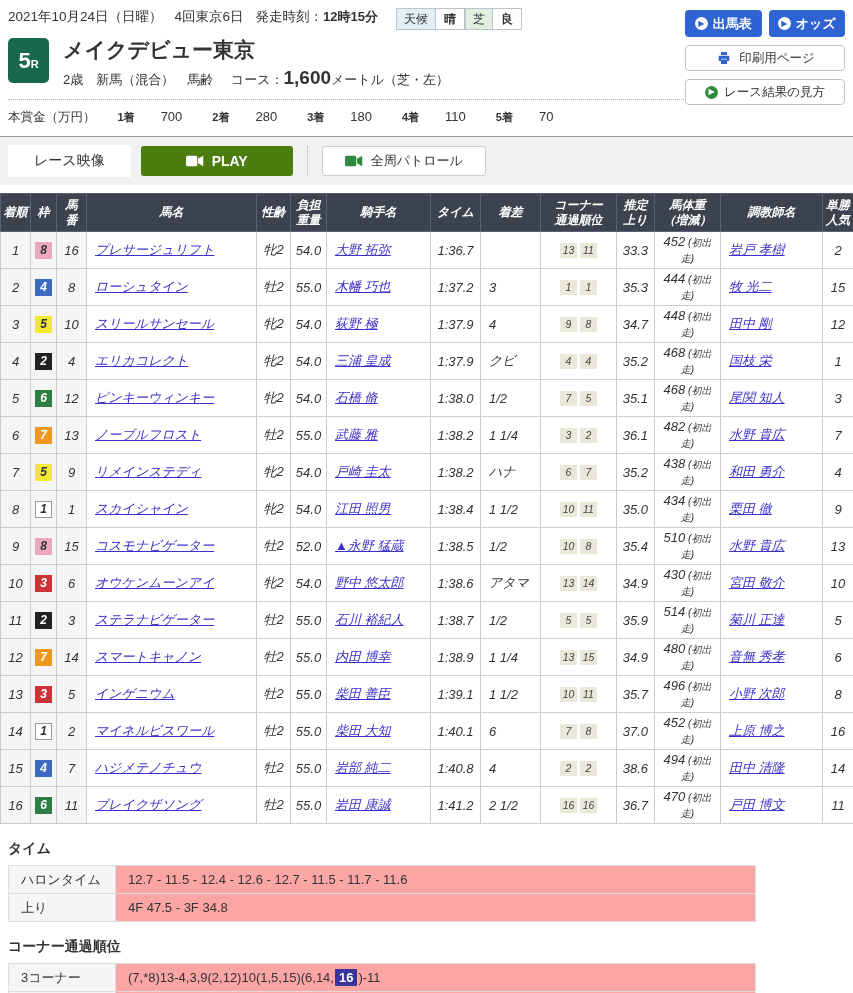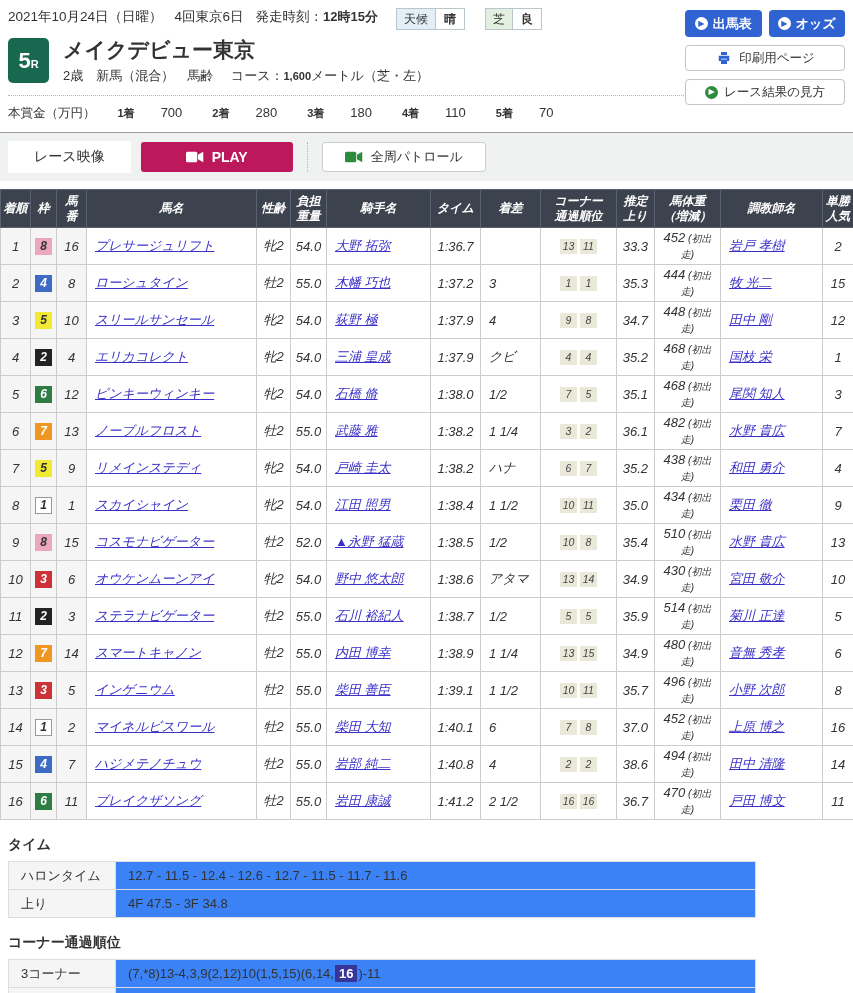--- a/index.html
+++ b/index.html
@@ -11,35 +11,35 @@
   }
   a { cursor:pointer; }
   .link { color:#3b30c8; text-decoration:underline; }
 
   
   .header { position:relative; padding:8px 8px 0 8px; }
   .date-row { display:flex; align-items:baseline; gap:12px; }
   .date-text { font-size:13.5px; }
   .start-label { font-size:13.5px; }
   .start-time { font-size:13px; font-weight:bold; }
-  .chips { display:flex; gap:20px; align-self:center; margin-left:6px;justify-content:flex-end; }
+  .chips { display:flex; gap:0; align-self:center; margin-left:6px;justify-content:flex-end; }
   .chip { display:flex; border:1px solid #b9c6cc; font-size:12px; line-height:18px; }
   .chip .k { padding:1px 7px; }
   .chip .v { padding:1px 8px; background:#fff; font-weight:bold; border-left:1px solid #b9c6cc; }
   .chip.weather .k { background:#e2eff6; }
   .chip.turf .k { background:#e3f0e1; }
 
   .race-row { display:flex; gap:14px; margin-top:8px; padding-bottom:10px; width:690px; border-bottom:1px dotted #b5b5b5; }
   .race-badge { width:41px; height:45px; background:#17684e; color:#fff; border-radius:5px;
     display:flex; align-items:center; justify-content:center; flex:none; }
   .race-badge .n { font-size:22px; font-weight:bold; }
   .race-badge .r { font-size:11px; font-weight:bold; margin-top:7px; }
   .race-title { font-size:21px; font-weight:bold; line-height:1.1; }
   .race-sub { font-size:13px; margin-top:6px; }
-  .race-sub .dist { font-size:11px; font-weight:bold; }
+  .race-sub .dist { font-size:19px; font-weight:bold; }
 
   .actions { position:absolute; top:10px; right:8px; width:160px; display:flex; flex-direction:column; gap:8px; }
   .actions-row { display:flex; gap:7px; }
   .btn-blue { flex:1; height:27px; background:#2f63d2; color:#fff; border-radius:4px; border:none;
     display:flex; align-items:center; justify-content:center; gap:5px; font-weight:bold; font-size:13px;
     font-family:inherit; cursor:pointer; }
   .btn-white { height:26px; background:#fff; border:1px solid #c3c3c3; border-radius:4px;
     display:flex; align-items:center; justify-content:center; gap:6px; font-size:12.5px; color:#333;
     font-family:inherit; cursor:pointer; }
   .circ { width:13px; height:13px; border-radius:50%; display:inline-flex; align-items:center; justify-content:center;
@@ -50,21 +50,21 @@
   .prize-row { display:flex; align-items:baseline; padding:9px 0 10px 0; }
   .prize-label { font-size:12.5px; margin-right:22px; }
   .prize-item { display:flex; align-items:baseline; margin-right:30px; }
   .prize-place { font-size:11px; font-weight:bold; margin-right:26px; }
   .prize-amount { font-size:13px; }
   .full-rule { border-bottom:1px solid #999; }
 
   
   .video-strip { background:#f0f1f1; padding:8px; display:flex; align-items:center; }
   .video-label { background:#fff; padding:7px 26px; font-size:14px; margin-right:10px; }
-  .btn-play { width:152px; height:30px; background:#be185d; color:#fff; border:none; border-radius:3px;
+  .btn-play { width:152px; height:30px; background:#4d7c0f; color:#fff; border:none; border-radius:3px;
     display:flex; align-items:center; justify-content:center; gap:8px; font-weight:bold; font-size:14px;
     font-family:inherit; cursor:pointer; }
   .vdiv { width:0; height:30px; border-left:1px dotted #b5b5b5; margin:0 14px; }
   .btn-patrol { height:30px; background:#fff; border:1px solid #ccc; border-radius:3px; padding:0 22px;
     display:flex; align-items:center; justify-content:center; gap:8px; font-size:13px; color:#333;
     font-family:inherit; cursor:pointer; }
   .cam { width:18px; height:12px; flex:none; }
 
   
   table.results { width:853px; margin-top:8px; border-collapse:collapse; table-layout:fixed; font-size:13px;font-style:italic; }
@@ -77,21 +77,21 @@
   .waku { display:inline-flex; width:17px; height:17px; align-items:center; justify-content:center;
     font-weight:bold; font-size:12px; line-height:1; }
   .corner-box { display:inline-block; min-width:17px; padding:1.5px 2px; background:#e9e8d9; color:#444;
     font-size:10.5px; line-height:1.2; margin:0 1.5px; }
   .weight-note { font-size:10px; }
 
   
   .section { margin:0 8px; }
   .section-title { font-weight:bold; font-size:14px; margin:16px 0 7px 0; }
   table.kv { width:748px; border-collapse:collapse; }
-  table.kv td { border:1px solid #ddd; height:28px; padding:3px 12px; font-size:13px; background:#3b82f6; }
+  table.kv td { border:1px solid #ddd; height:28px; padding:3px 12px; font-size:13px; background:#fca5a5; }
   table.kv td.k { background:#f5f5f5; width:107px; }
   .hl16 { display:inline-block; background:#37359a; color:#fff; font-weight:bold; padding:1px 4px; margin:0 1px; }
 </style>
 </head>
 <body>
 
 <div class="header">
   <div class="date-row">
     <span class="date-text">2021年10月24日（日曜）</span>
     <span class="date-text">4回東京6日</span>

